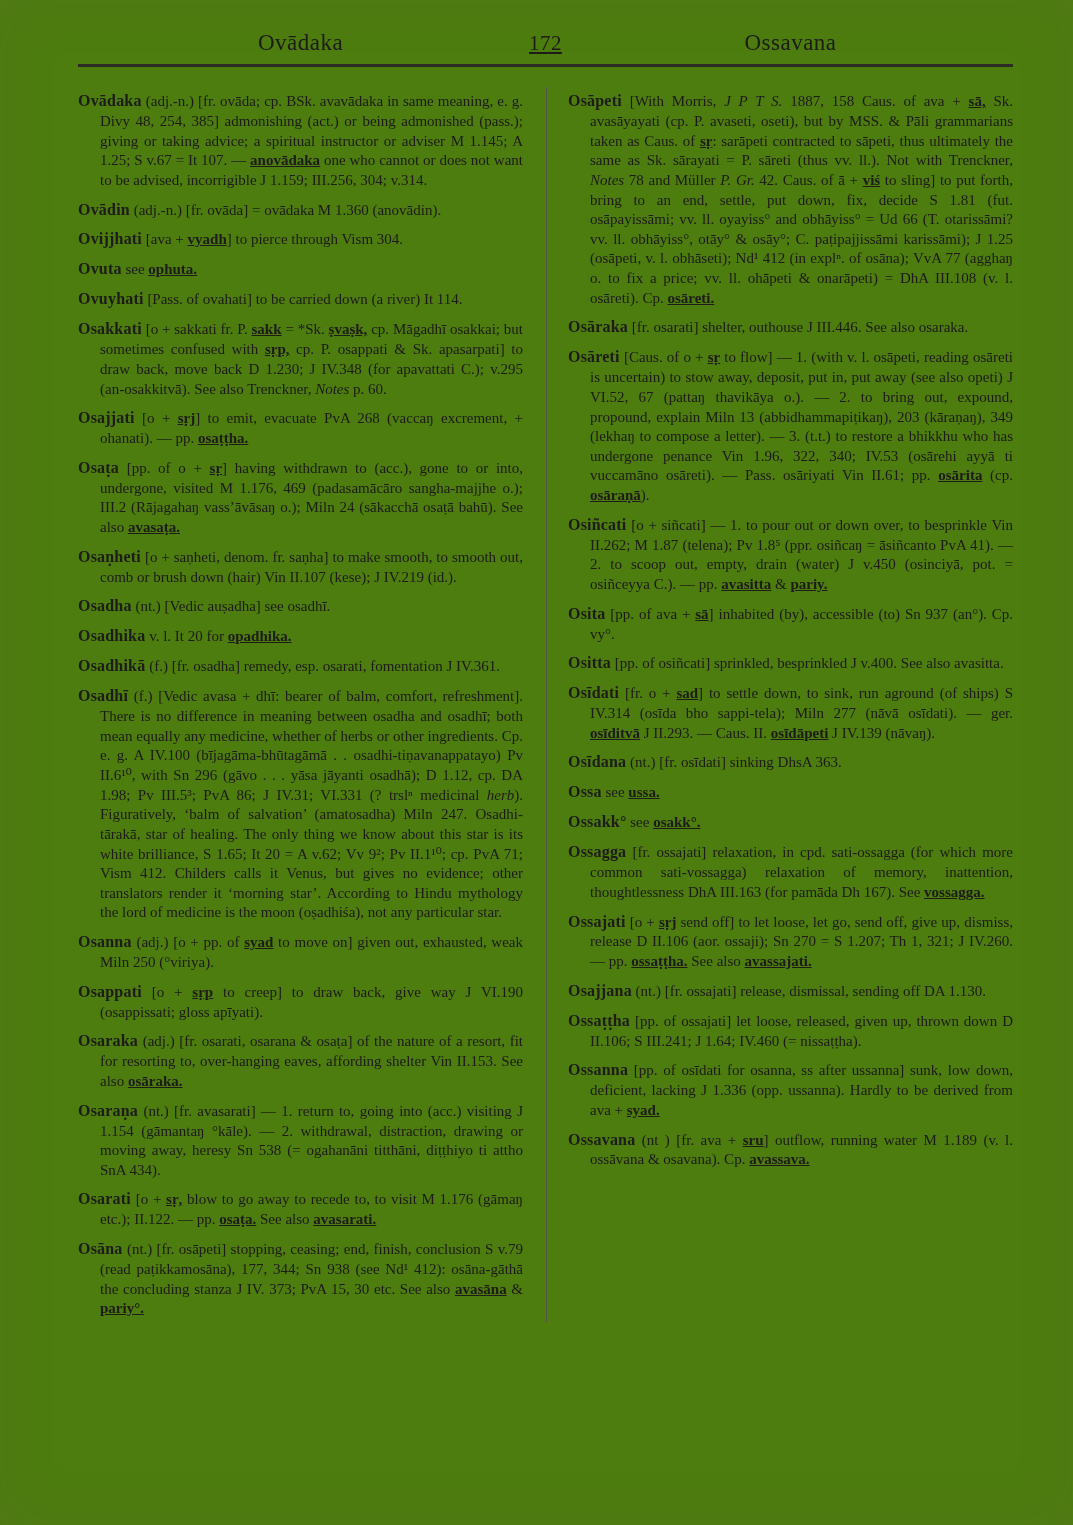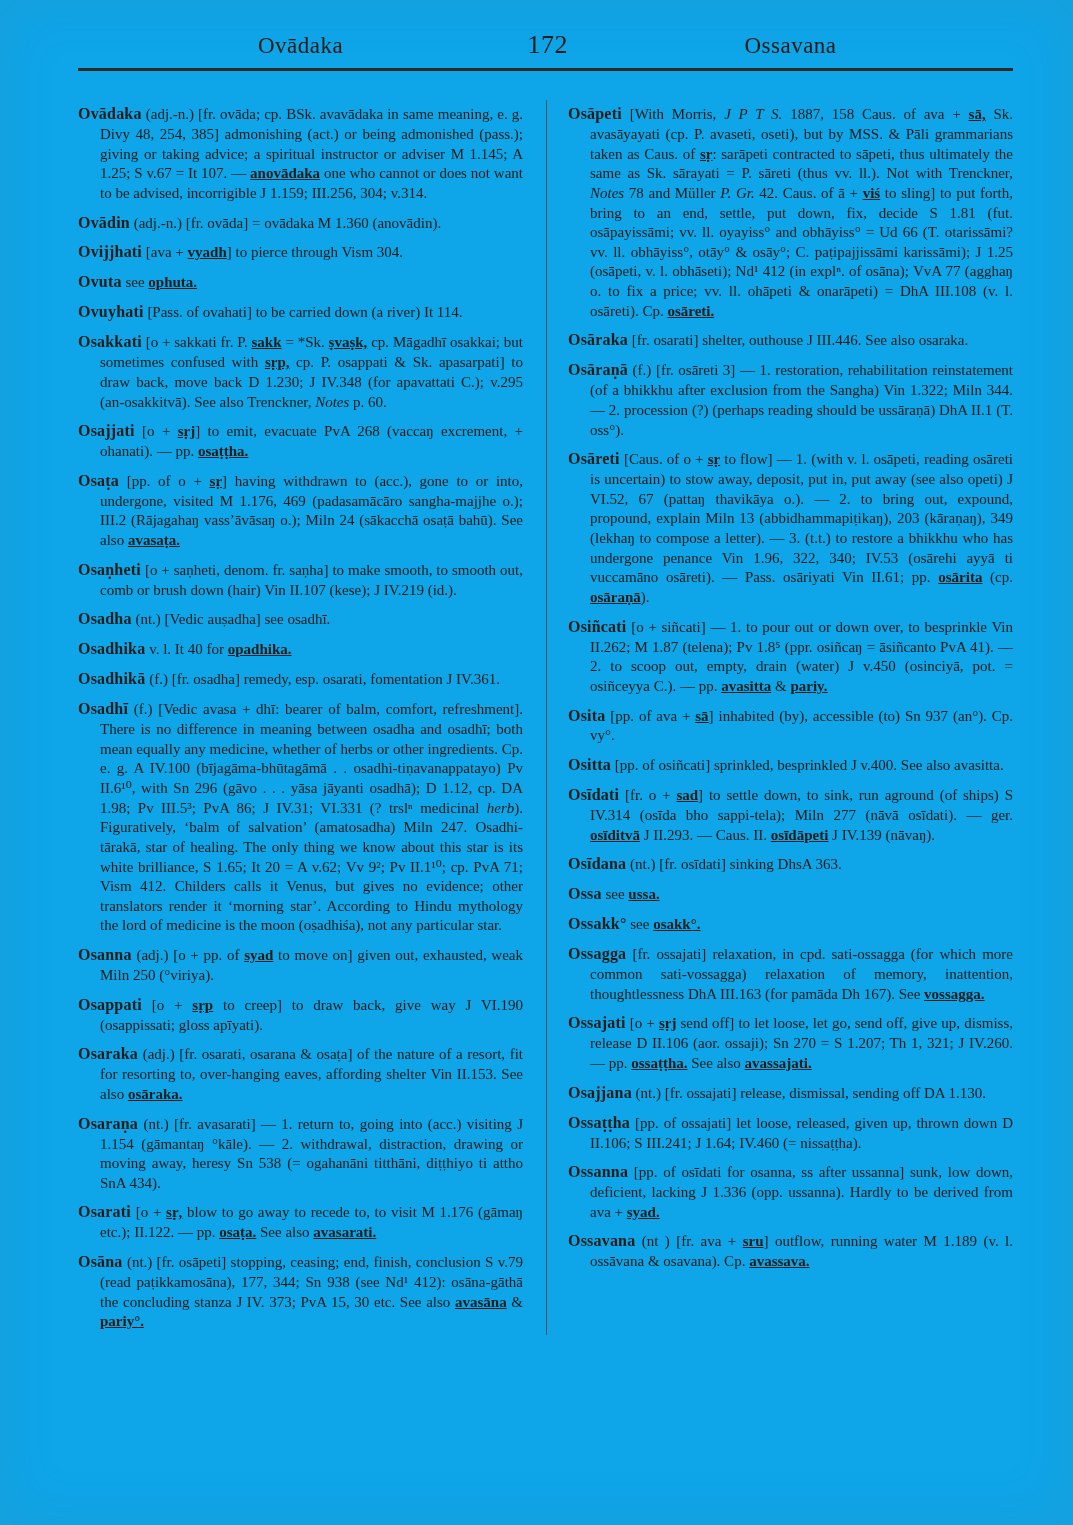--- a/index.html
+++ b/index.html
@@ -1,41 +1,41 @@
 <!DOCTYPE html>
 <html><head>
 <meta charset="utf-8">
 <style>
   html,body { margin:0; padding:0; background:#eceae4; }
   .page {
     position:relative;
     width:1073px; min-height:1525px;
     margin:0 auto;
-    background:#0ea5e9;
+    background:#4d7c0f;
     color:#1d1c18;
     font-family:"Liberation Serif","DejaVu Serif",serif;
     box-sizing:border-box;
     padding:30px 60px 40px 78px;
     box-shadow:inset 0 0 60px rgba(120,110,90,0.10);
   }
   .header{
     display:grid;
     grid-template-columns:445px 45px 445px;
     align-items:baseline;
     font-size:23px;
     letter-spacing:0.5px;
   }
   .header .rh{ text-align:center; }
-  .header .pn{ text-align:right; font-size:26px; }
+  .header .pn{ text-align:center; font-size:21px;text-decoration:underline; }
   .header-rule{
     height:0;
     border-bottom:3px solid #2c2b26;
     margin-top:8px;
   }
-  .columns{ display:flex; margin-top:33px; }
+  .columns{ display:flex; margin-top:24px; }
   .col{ width:445px; }
   .divider{ width:45px; position:relative; }
   .divider::before{
     content:"";
     position:absolute; left:50%; top:-4px; bottom:6px;
     width:1px; background:#55534c;
   }
   .entry{
     margin:0 0 9px 0;
     padding-left:22px;
@@ -67,35 +67,34 @@
         <div class="entry"><span class="headword">Ovādaka</span><span> (adj.-n.) [fr. ovāda; cp. BSk. avavādaka in same meaning, e. g. Divy 48, 254, 385] admonishing (act.) or being admonished (pass.); giving or taking advice; a spiritual instructor or adviser M 1.145; A 1.25; S v.67 = It 107. — </span><span class="bold">anovādaka</span><span> one who cannot or does not want to be advised, incorrigible J 1.159; III.256, 304; v.314.</span></div>
         <div class="entry"><span class="headword">Ovādin</span><span> (adj.-n.) [fr. ovāda] = ovādaka M 1.360 (anovādin).</span></div>
         <div class="entry"><span class="headword">Ovijjhati</span><span> [ava + </span><span class="bold">vyadh</span><span>] to pierce through Vism 304.</span></div>
         <div class="entry"><span class="headword">Ovuta</span><span> see </span><span class="bold">ophuta.</span></div>
         <div class="entry"><span class="headword">Ovuyhati</span><span> [Pass. of ovahati] to be carried down (a river) It 114.</span></div>
         <div class="entry"><span class="headword">Osakkati</span><span> [o + sakkati fr. P. </span><span class="bold">sakk</span><span> = *Sk. </span><span class="bold">ṣvaṣk,</span><span> cp. Māgadhī osakkai; but sometimes confused with </span><span class="bold">sṛp,</span><span> cp. P. osappati &amp; Sk. apasarpati] to draw back, move back D 1.230; J IV.348 (for apavattati C.); v.295 (an-osakkitvā). See also Trenckner, </span><span class="italic">Notes</span><span> p. 60.</span></div>
         <div class="entry"><span class="headword">Osajjati</span><span> [o + </span><span class="bold">sṛj</span><span>] to emit, evacuate PvA 268 (vaccaŋ excrement, + ohanati). — pp. </span><span class="bold">osaṭṭha.</span></div>
         <div class="entry"><span class="headword">Osaṭa</span><span> [pp. of o + </span><span class="bold">sṛ</span><span>] having withdrawn to (acc.), gone to or into, undergone, visited M 1.176, 469 (padasamācāro sangha-majjhe o.); III.2 (Rājagahaŋ vass’āvāsaŋ o.); Miln 24 (sākacchā osaṭā bahū). See also </span><span class="bold">avasaṭa.</span></div>
         <div class="entry"><span class="headword">Osaṇheti</span><span> [o + saṇheti, denom. fr. saṇha] to make smooth, to smooth out, comb or brush down (hair) Vin II.107 (kese); J IV.219 (id.).</span></div>
         <div class="entry"><span class="headword">Osadha</span><span> (nt.) [Vedic auṣadha] see osadhī.</span></div>
-        <div class="entry"><span class="headword">Osadhika</span><span> v. l. It 40 for </span><span class="bold">opadhika.</span></div>
+        <div class="entry"><span class="headword">Osadhika</span><span> v. l. It 20 for </span><span class="bold">opadhika.</span></div>
         <div class="entry"><span class="headword">Osadhikā</span><span> (f.) [fr. osadha] remedy, esp. osarati, fomentation J IV.361.</span></div>
         <div class="entry"><span class="headword">Osadhī</span><span> (f.) [Vedic avasa + dhī: bearer of balm, comfort, refreshment]. There is no difference in meaning between osadha and osadhī; both mean equally any medicine, whether of herbs or other ingredients. Cp. e. g. A IV.100 (bījagāma-bhūtagāmā . . osadhi-tiṇavanappatayo) Pv II.6¹⁰, with Sn 296 (gāvo . . . yāsa jāyanti osadhā); D 1.12, cp. DA 1.98; Pv III.5³; PvA 86; J IV.31; VI.331 (? trslⁿ medicinal </span><span class="italic">herb</span><span>). Figuratively, ‘balm of salvation’ (amatosadha) Miln 247. Osadhi-tārakā, star of healing. The only thing we know about this star is its white brilliance, S 1.65; It 20 = A v.62; Vv 9²; Pv II.1¹⁰; cp. PvA 71; Vism 412. Childers calls it Venus, but gives no evidence; other translators render it ‘morning star’. According to Hindu mythology the lord of medicine is the moon (oṣadhiśa), not any particular star.</span></div>
         <div class="entry"><span class="headword">Osanna</span><span> (adj.) [o + pp. of </span><span class="bold">syad</span><span> to move on] given out, exhausted, weak Miln 250 (°viriya).</span></div>
         <div class="entry"><span class="headword">Osappati</span><span> [o + </span><span class="bold">sṛp</span><span> to creep] to draw back, give way J VI.190 (osappissati; gloss apīyati).</span></div>
         <div class="entry"><span class="headword">Osaraka</span><span> (adj.) [fr. osarati, osarana &amp; osaṭa] of the nature of a resort, fit for resorting to, over-hanging eaves, affording shelter Vin II.153. See also </span><span class="bold">osāraka.</span></div>
         <div class="entry"><span class="headword">Osaraṇa</span><span> (nt.) [fr. avasarati] — 1. return to, going into (acc.) visiting J 1.154 (gāmantaŋ °kāle). — 2. withdrawal, distraction, drawing or moving away, heresy Sn 538 (= ogahanāni titthāni, diṭṭhiyo ti attho SnA 434).</span></div>
         <div class="entry"><span class="headword">Osarati</span><span> [o + </span><span class="bold">sṛ,</span><span> blow to go away to recede to, to visit M 1.176 (gāmaŋ etc.); II.122. — pp. </span><span class="bold">osaṭa.</span><span> See also </span><span class="bold">avasarati.</span></div>
         <div class="entry"><span class="headword">Osāna</span><span> (nt.) [fr. osāpeti] stopping, ceasing; end, finish, conclusion S v.79 (read paṭikkamosāna), 177, 344; Sn 938 (see Nd¹ 412): osāna-gāthā the concluding stanza J IV. 373; PvA 15, 30 etc. See also </span><span class="bold">avasāna</span><span> &amp; </span><span class="bold">pariy°.</span></div>
       </div>
     <div class="divider"></div>
     <div class="col">
         <div class="entry"><span class="headword">Osāpeti</span><span> [With Morris, </span><span class="italic">J P T S.</span><span> 1887, 158 Caus. of ava + </span><span class="bold">sā,</span><span> Sk. avasāyayati (cp. P. avaseti, oseti), but by MSS. &amp; Pāli grammarians taken as Caus. of </span><span class="bold">sṛ</span><span>: sarāpeti contracted to sāpeti, thus ultimately the same as Sk. sārayati = P. sāreti (thus vv. ll.). Not with Trenckner, </span><span class="italic">Notes</span><span> 78 and Müller </span><span class="italic">P. Gr.</span><span> 42. Caus. of ā + </span><span class="bold">viś</span><span> to sling] to put forth, bring to an end, settle, put down, fix, decide S 1.81 (fut. osāpayissāmi; vv. ll. oyayiss° and obhāyiss° = Ud 66 (T. otarissāmi? vv. ll. obhāyiss°, otāy° &amp; osāy°; C. paṭipajjissāmi karissāmi); J 1.25 (osāpeti, v. l. obhāseti); Nd¹ 412 (in explⁿ. of osāna); VvA 77 (agghaŋ o. to fix a price; vv. ll. ohāpeti &amp; onarāpeti) = DhA III.108 (v. l. osāreti). Cp. </span><span class="bold">osāreti.</span></div>
         <div class="entry"><span class="headword">Osāraka</span><span> [fr. osarati] shelter, outhouse J III.446. See also osaraka.</span></div>
-        <div class="entry"><span class="headword">Osāraṇā</span><span> (f.) [fr. osāreti 3] — 1. restoration, rehabilitation reinstatement (of a bhikkhu after exclusion from the Sangha) Vin 1.322; Miln 344. — 2. procession (?) (perhaps reading should be ussāraṇā) DhA II.1 (T. oss°).</span></div>
         <div class="entry"><span class="headword">Osāreti</span><span> [Caus. of o + </span><span class="bold">sṛ</span><span> to flow] — 1. (with v. l. osāpeti, reading osāreti is uncertain) to stow away, deposit, put in, put away (see also opeti) J VI.52, 67 (pattaŋ thavikāya o.). — 2. to bring out, expound, propound, explain Miln 13 (abbidhammapiṭikaŋ), 203 (kāraṇaŋ), 349 (lekhaŋ to compose a letter). — 3. (t.t.) to restore a bhikkhu who has undergone penance Vin 1.96, 322, 340; IV.53 (osārehi ayyā ti vuccamāno osāreti). — Pass. osāriyati Vin II.61; pp. </span><span class="bold">osārita</span><span> (cp. </span><span class="bold">osāraṇā</span><span>).</span></div>
         <div class="entry"><span class="headword">Osiñcati</span><span> [o + siñcati] — 1. to pour out or down over, to besprinkle Vin II.262; M 1.87 (telena); Pv 1.8⁵ (ppr. osiñcaŋ = āsiñcanto PvA 41). — 2. to scoop out, empty, drain (water) J v.450 (osinciyā, pot. = osiñceyya C.). — pp. </span><span class="bold">avasitta</span><span> &amp; </span><span class="bold">pariy.</span></div>
         <div class="entry"><span class="headword">Osita</span><span> [pp. of ava + </span><span class="bold">sā</span><span>] inhabited (by), accessible (to) Sn 937 (an°). Cp. vy°.</span></div>
         <div class="entry"><span class="headword">Ositta</span><span> [pp. of osiñcati] sprinkled, besprinkled J v.400. See also avasitta.</span></div>
         <div class="entry"><span class="headword">Osīdati</span><span> [fr. o + </span><span class="bold">sad</span><span>] to settle down, to sink, run aground (of ships) S IV.314 (osīda bho sappi-tela); Miln 277 (nāvā osīdati). — ger. </span><span class="bold">osīditvā</span><span> J II.293. — Caus. II. </span><span class="bold">osīdāpeti</span><span> J IV.139 (nāvaŋ).</span></div>
         <div class="entry"><span class="headword">Osīdana</span><span> (nt.) [fr. osīdati] sinking DhsA 363.</span></div>
         <div class="entry"><span class="headword">Ossa</span><span> see </span><span class="bold">ussa.</span></div>
         <div class="entry"><span class="headword">Ossakk°</span><span> see </span><span class="bold">osakk°.</span></div>
         <div class="entry"><span class="headword">Ossagga</span><span> [fr. ossajati] relaxation, in cpd. sati-ossagga (for which more common sati-vossagga) relaxation of memory, inattention, thoughtlessness DhA III.163 (for pamāda Dh 167). See </span><span class="bold">vossagga.</span></div>
         <div class="entry"><span class="headword">Ossajati</span><span> [o + </span><span class="bold">sṛj</span><span> send off] to let loose, let go, send off, give up, dismiss, release D II.106 (aor. ossaji); Sn 270 = S 1.207; Th 1, 321; J IV.260. — pp. </span><span class="bold">ossaṭṭha.</span><span> See also </span><span class="bold">avassajati.</span></div>

